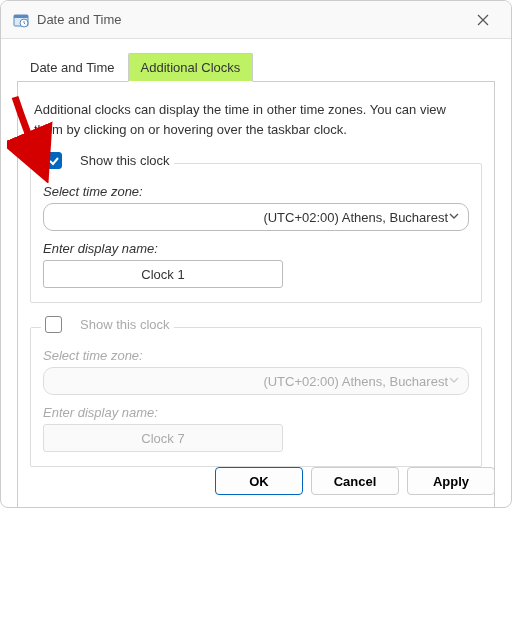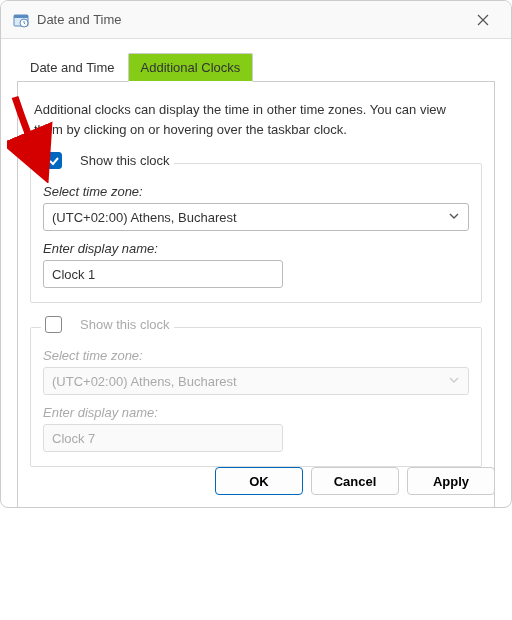--- a/index.html
+++ b/index.html
@@ -6,33 +6,33 @@
     body { margin: 0; background: #fff; width: 512px; height: 620px; position: relative; }
     .window { width: 512px; height: 508px; border: 1px solid #ccc; border-radius: 8px; overflow: hidden; background: #fff; position: relative; }
     .titlebar { height: 38px; display: flex; align-items: center; padding: 0 12px; border-bottom: 1px solid #e0e0e0; background: #f9f9f9; }
     .titlebar .icon { width: 16px; height: 16px; margin-right: 8px; }
     .titlebar .title { font-size: 13px; color: #555; flex: 1; }
     .titlebar .close { width: 32px; height: 32px; display: flex; align-items: center; justify-content: center; color: #555; cursor: default; border-radius: 4px; }
     .titlebar .close svg { width: 12px; height: 12px; }
     .content { padding: 8px 16px 0 16px; }
     .tabs { display: flex; border-bottom: 1px solid #ccc; margin-top: 6px; }
     .tab { padding: 6px 12px; font-size: 13px; color: #333; border: 1px solid transparent; margin-bottom: -1px; cursor: default; }
-    .tab.active { border: 1px solid #ccc; border-bottom: 1px solid #fff; border-radius: 2px 2px 0 0; background: #84cc16; }
+    .tab.active { border: 1px solid #ccc; border-bottom: 1px solid #fff; border-radius: 2px 2px 0 0; background: #bef264; }
     .tab-body { border: 1px solid #ccc; border-top: none; padding: 14px 12px 20px 12px; font-size: 13px; color: #333; min-height: 498px; position: relative; }
     .desc { margin: 4px 4px 14px 4px; line-height: 1.5; }
     .group { border: 1px solid #ddd; border-radius: 2px; padding: 10px 12px 14px 12px; margin-top: 24px; position: relative; }
     .group .chk-row { position: absolute; top: -12px; left: 10px; background: #fff; padding: 0 4px; display: flex; align-items: center; gap: 18px; }
     .chk { width: 17px; height: 17px; border: 1px solid #888; border-radius: 3px; display: flex; align-items: center; justify-content: center; }
     .chk.checked { background: #0067c0; border-color: #0067c0; }
     .chk.checked svg { width: 12px; height: 12px; stroke: #fff; }
     .chk-label { font-size: 13px; }
     .field-label { font-size: 13px; margin-top: 10px; margin-bottom: 4px; font-style: italic; }
-    .select { border: 1px solid #bbb; border-radius: 3px; height: 28px; display: flex; align-items: center; padding: 0 8px; font-size: 13px; justify-content: space-between; background: #fff; }
+    .select { border: 1px solid #bbb; border-radius: 10px; height: 28px; display: flex; align-items: center; padding: 0 8px; font-size: 13px; justify-content: flex-end; background: #fff; }
     .select .chev svg { width: 12px; height: 12px; stroke: #555; }
-    .textinput { border: 1px solid #bbb; border-radius: 3px; height: 28px; width: 240px; padding: 0 8px; font-size: 13px; display: flex; align-items: center; background: #fff; }
+    .textinput { border: 1px solid #bbb; border-radius: 3px; height: 28px; width: 240px; padding: 0 21px; font-size: 13px; display: flex; align-items: center; background: #fff; justify-content: center; }
     .group.disabled .field-label, .group.disabled .select, .group.disabled .textinput, .group.disabled .chk-label { color: #aaa; }
     .group.disabled .select, .group.disabled .textinput { border-color: #ddd; background: #fafafa; }
     .group.disabled .select .chev svg { stroke: #ccc; }
     .buttons { position: absolute; bottom: 12px; right: 16px; display: flex; gap: 8px; }
     .btn { width: 88px; height: 28px; border: 1px solid #ccc; border-radius: 4px; background: #fdfdfd; font-size: 13px; display: flex; align-items: center; justify-content: center; cursor: default; font-weight: bold; }
     .btn.primary { border-color: #0067c0; }
     .arrow-annotation { position: absolute; top: 92px; left: 6px; pointer-events: none; }
   </style>
 </head>
 <body>

